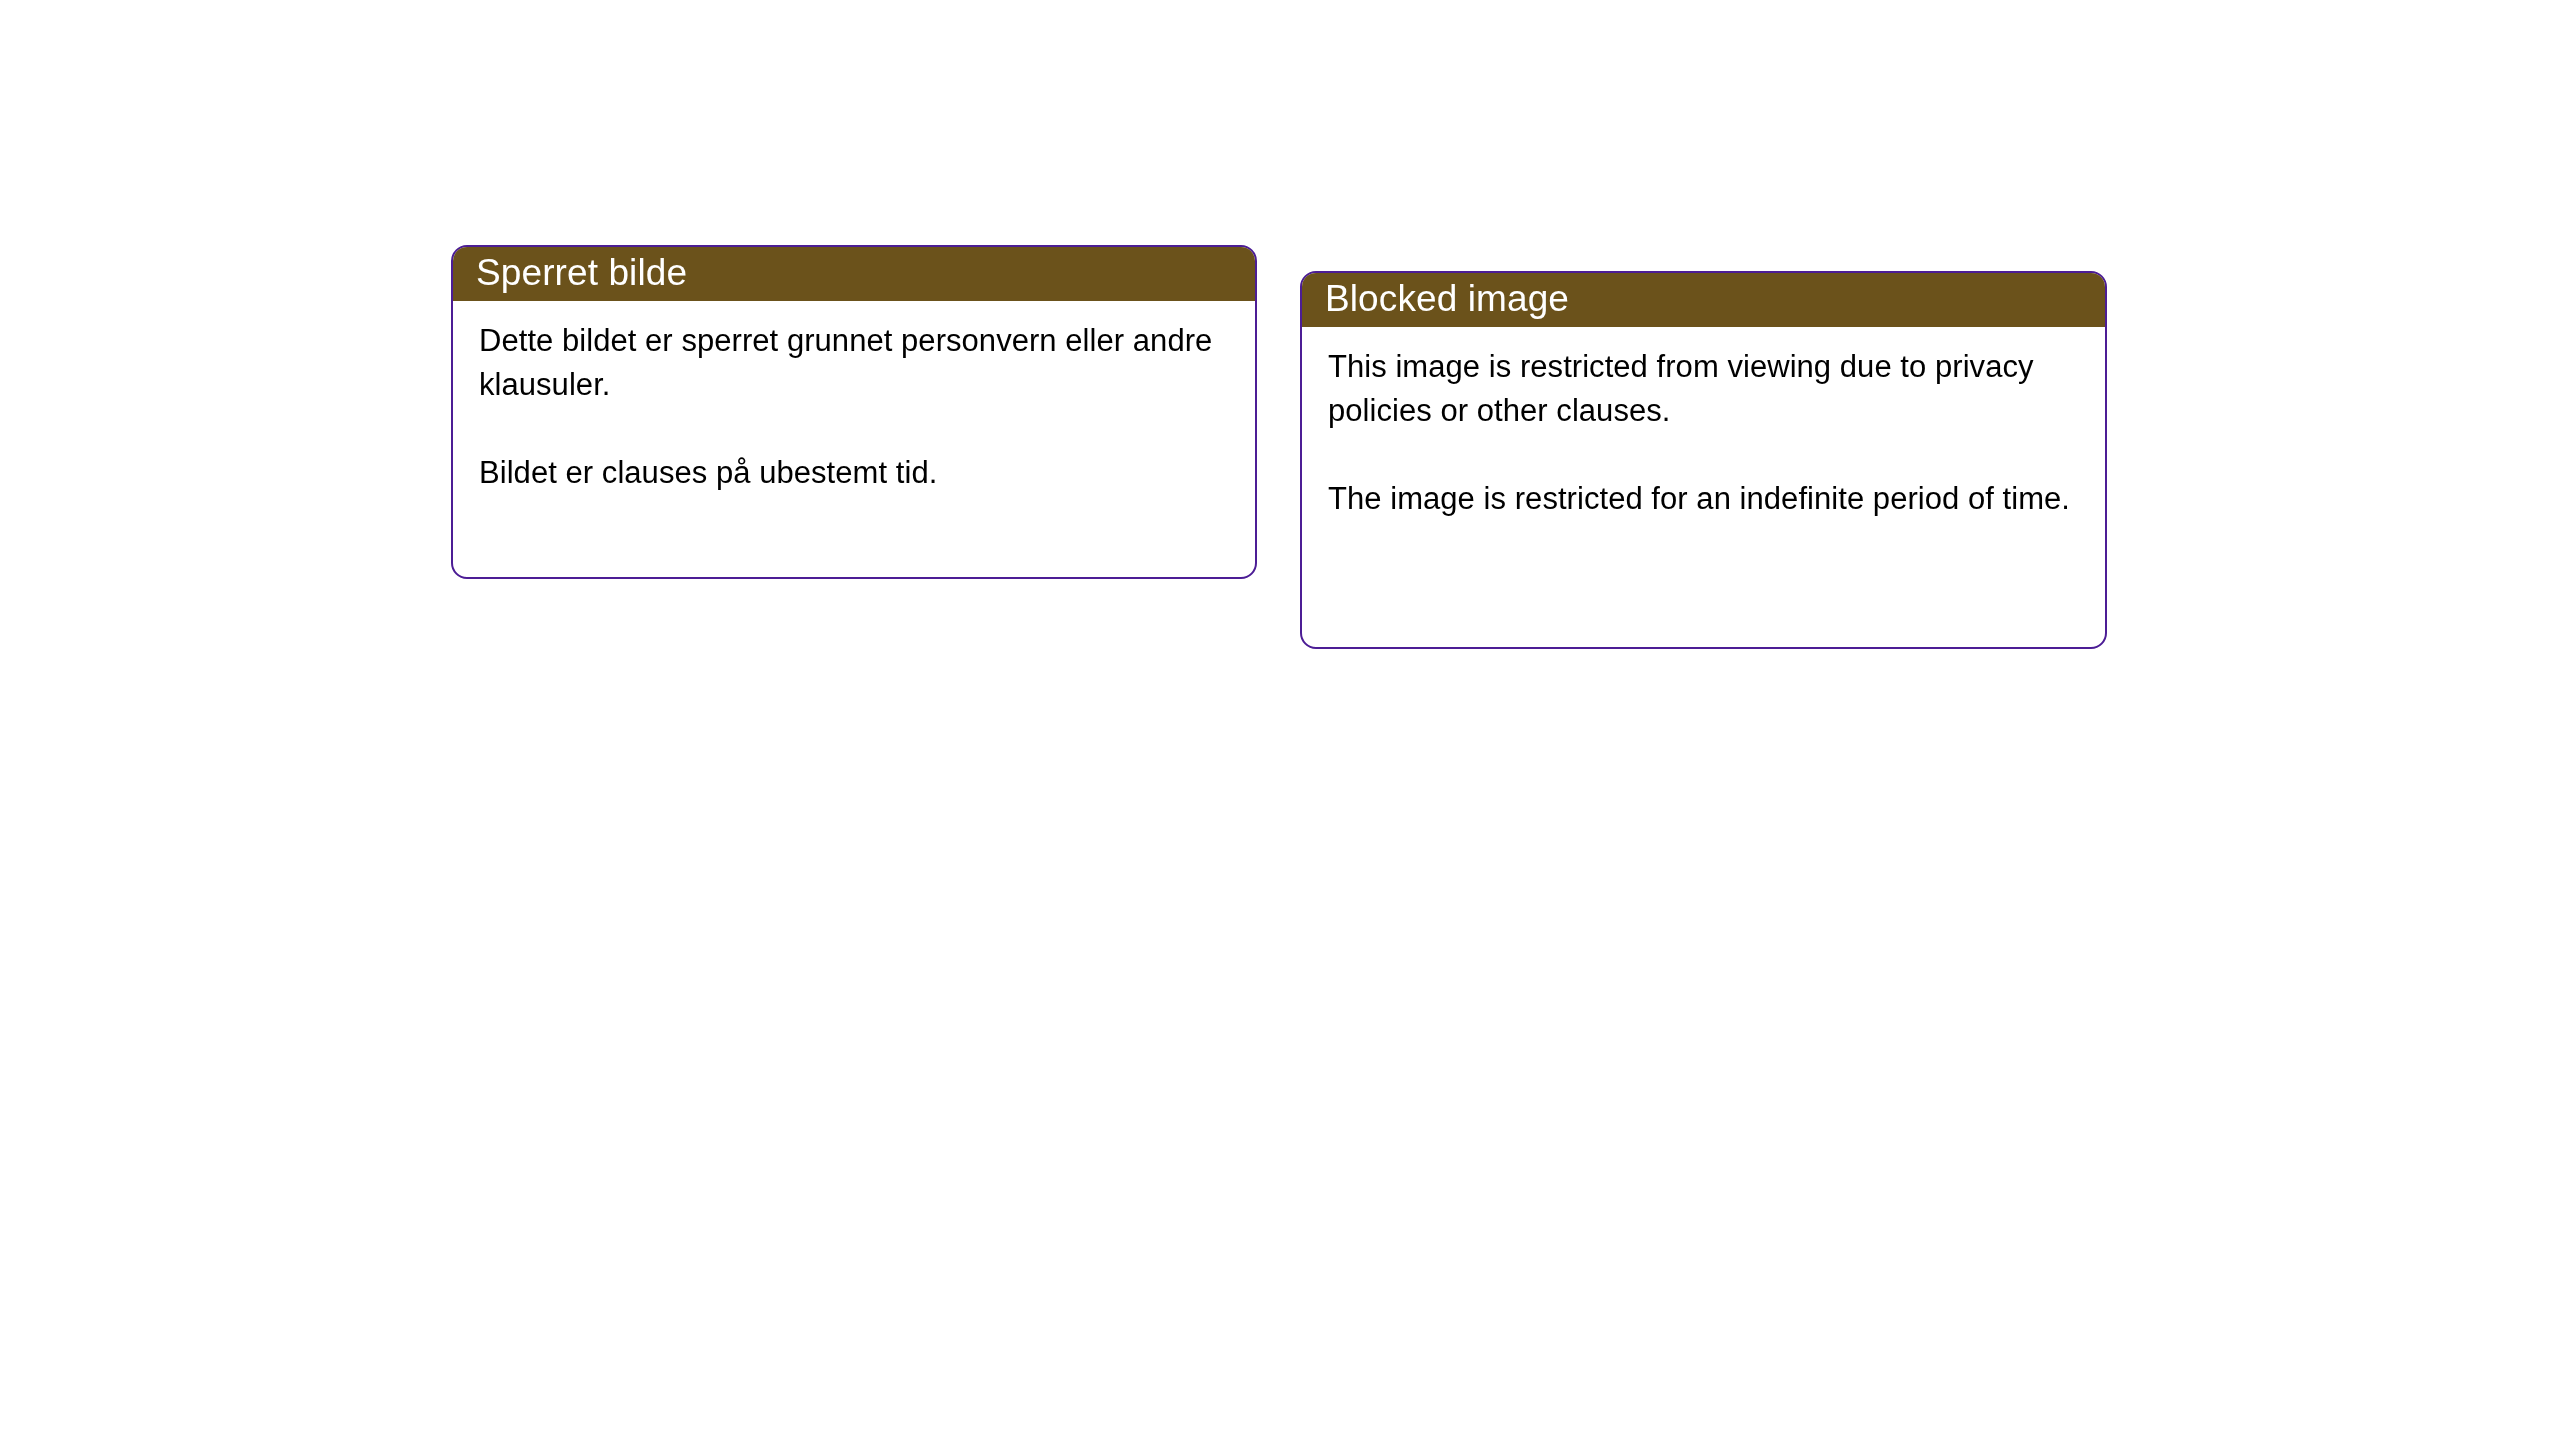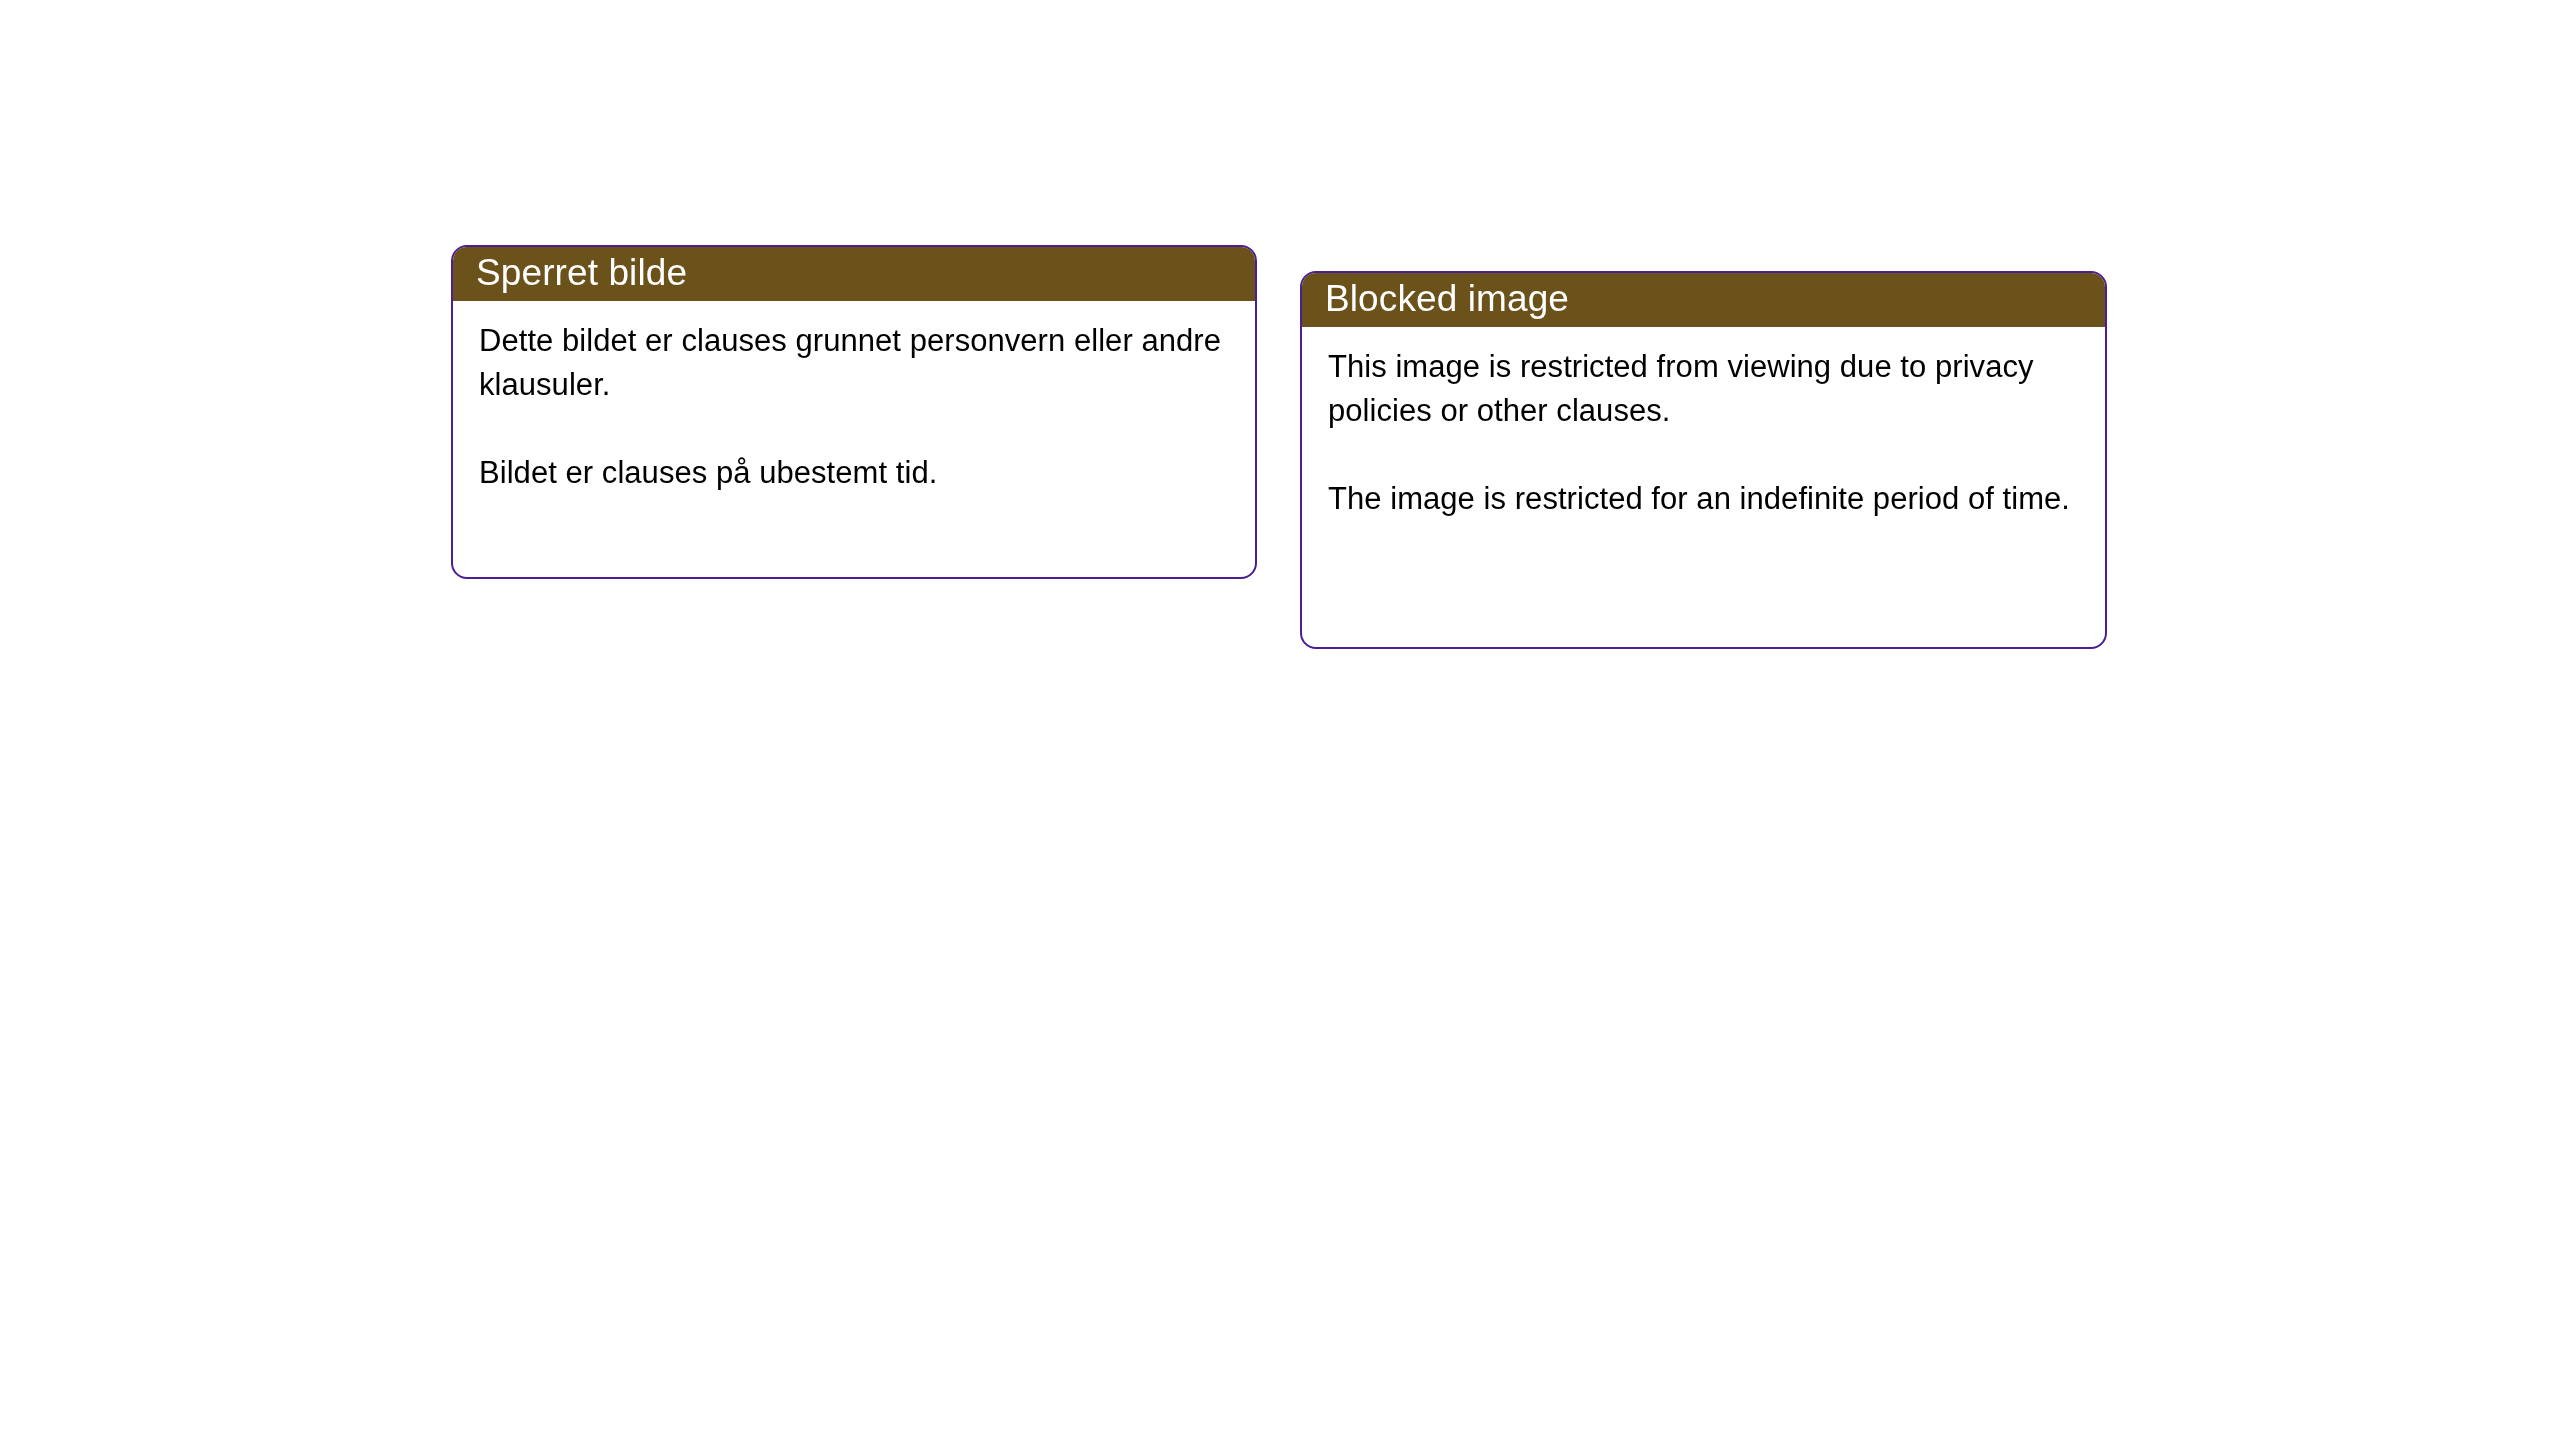--- a/index.html
+++ b/index.html
@@ -90,21 +90,21 @@
 </head>
 <body>
 
 <div id="stage">
 
   <section class="notice-card card-left">
     <div class="card-header">
       <span class="card-header-title">Sperret bilde</span>
     </div>
     <div class="card-body">
-      <p class="card-paragraph">Dette bildet er clauses grunnet personvern eller andre klausuler.</p>
+      <p class="card-paragraph">Dette bildet er sperret grunnet personvern eller andre klausuler.</p>
       <p class="card-paragraph">Bildet er clauses på ubestemt tid.</p>
     </div>
   </section>
 
   <section class="notice-card card-right">
     <div class="card-header">
       <span class="card-header-title">Blocked image</span>
     </div>
     <div class="card-body">
       <p class="card-paragraph">This image is restricted from viewing due to privacy policies or other clauses.</p>

